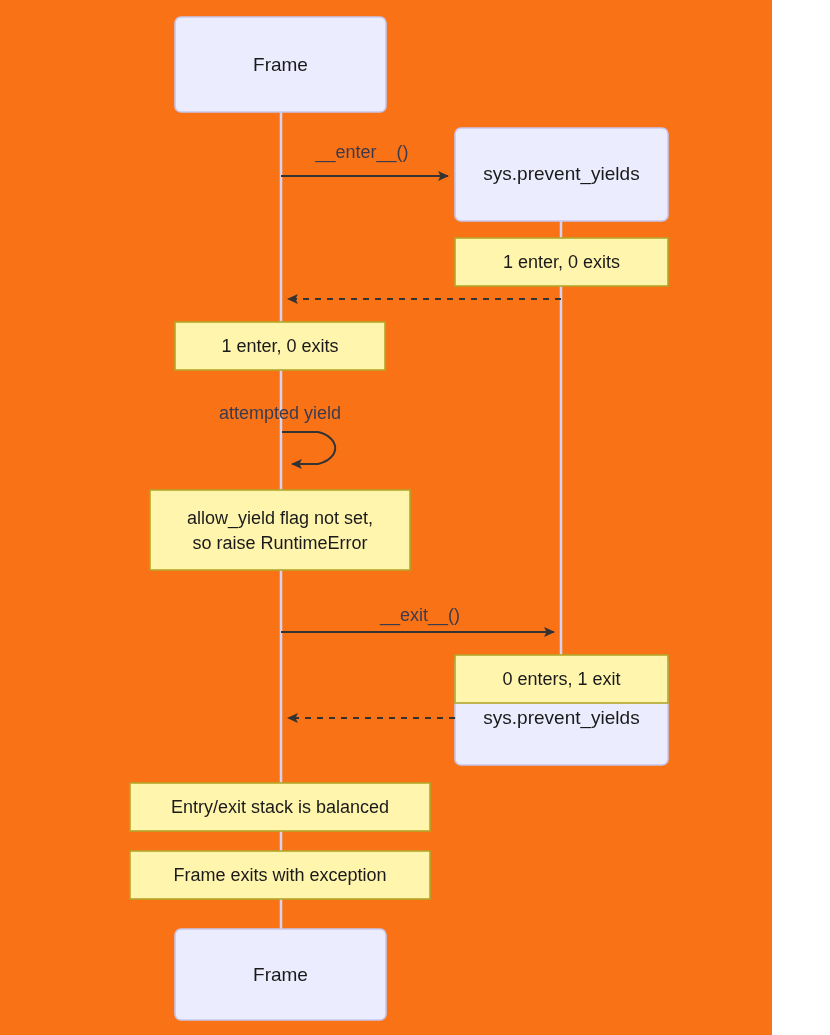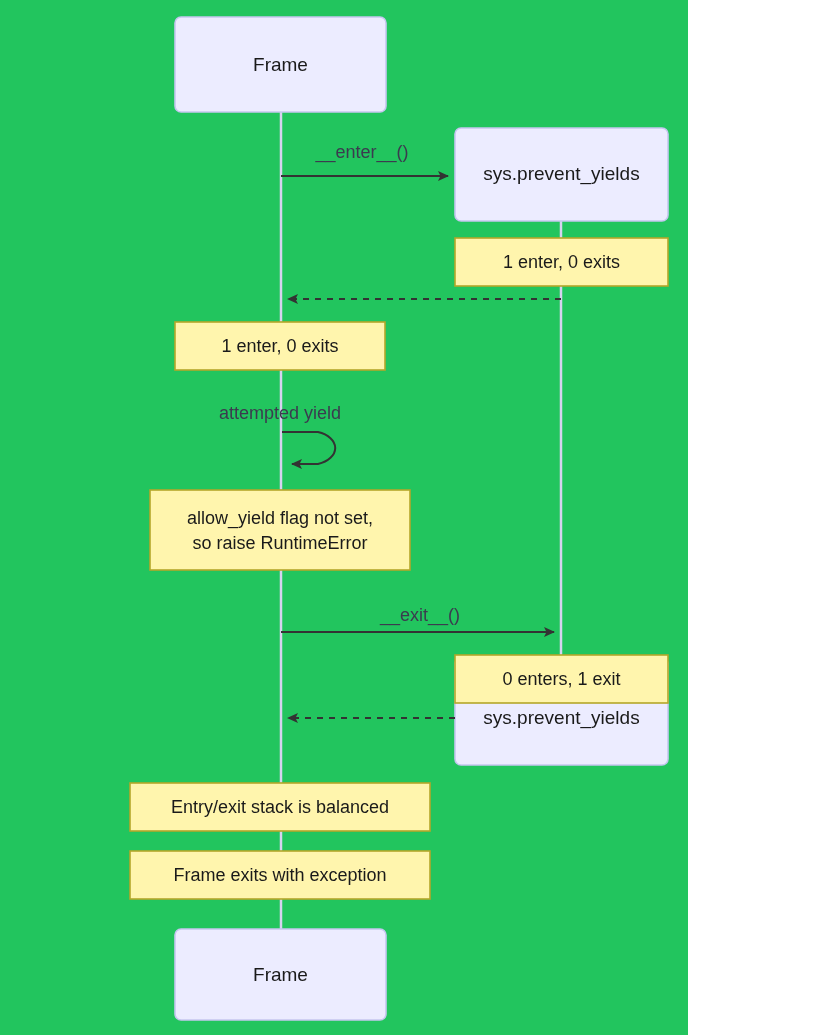--- a/index.html
+++ b/index.html
@@ -6,23 +6,23 @@
   html, body {
     margin: 0;
     padding: 0;
     background: #ffffff;
   }
   body {
     font-family: "Liberation Sans", sans-serif;
   }
   #diagram-root {
     position: relative;
-    width: 688px;
+    width: 772px;
     height: 1035px;
-    background: #22c55e;
+    background: #f97316;
     overflow: hidden;
   }
   svg.diagram-svg {
     position: absolute;
     left: 0;
     top: 0;
     width: 830px;
     height: 1035px;
   }
   .lifeline {

